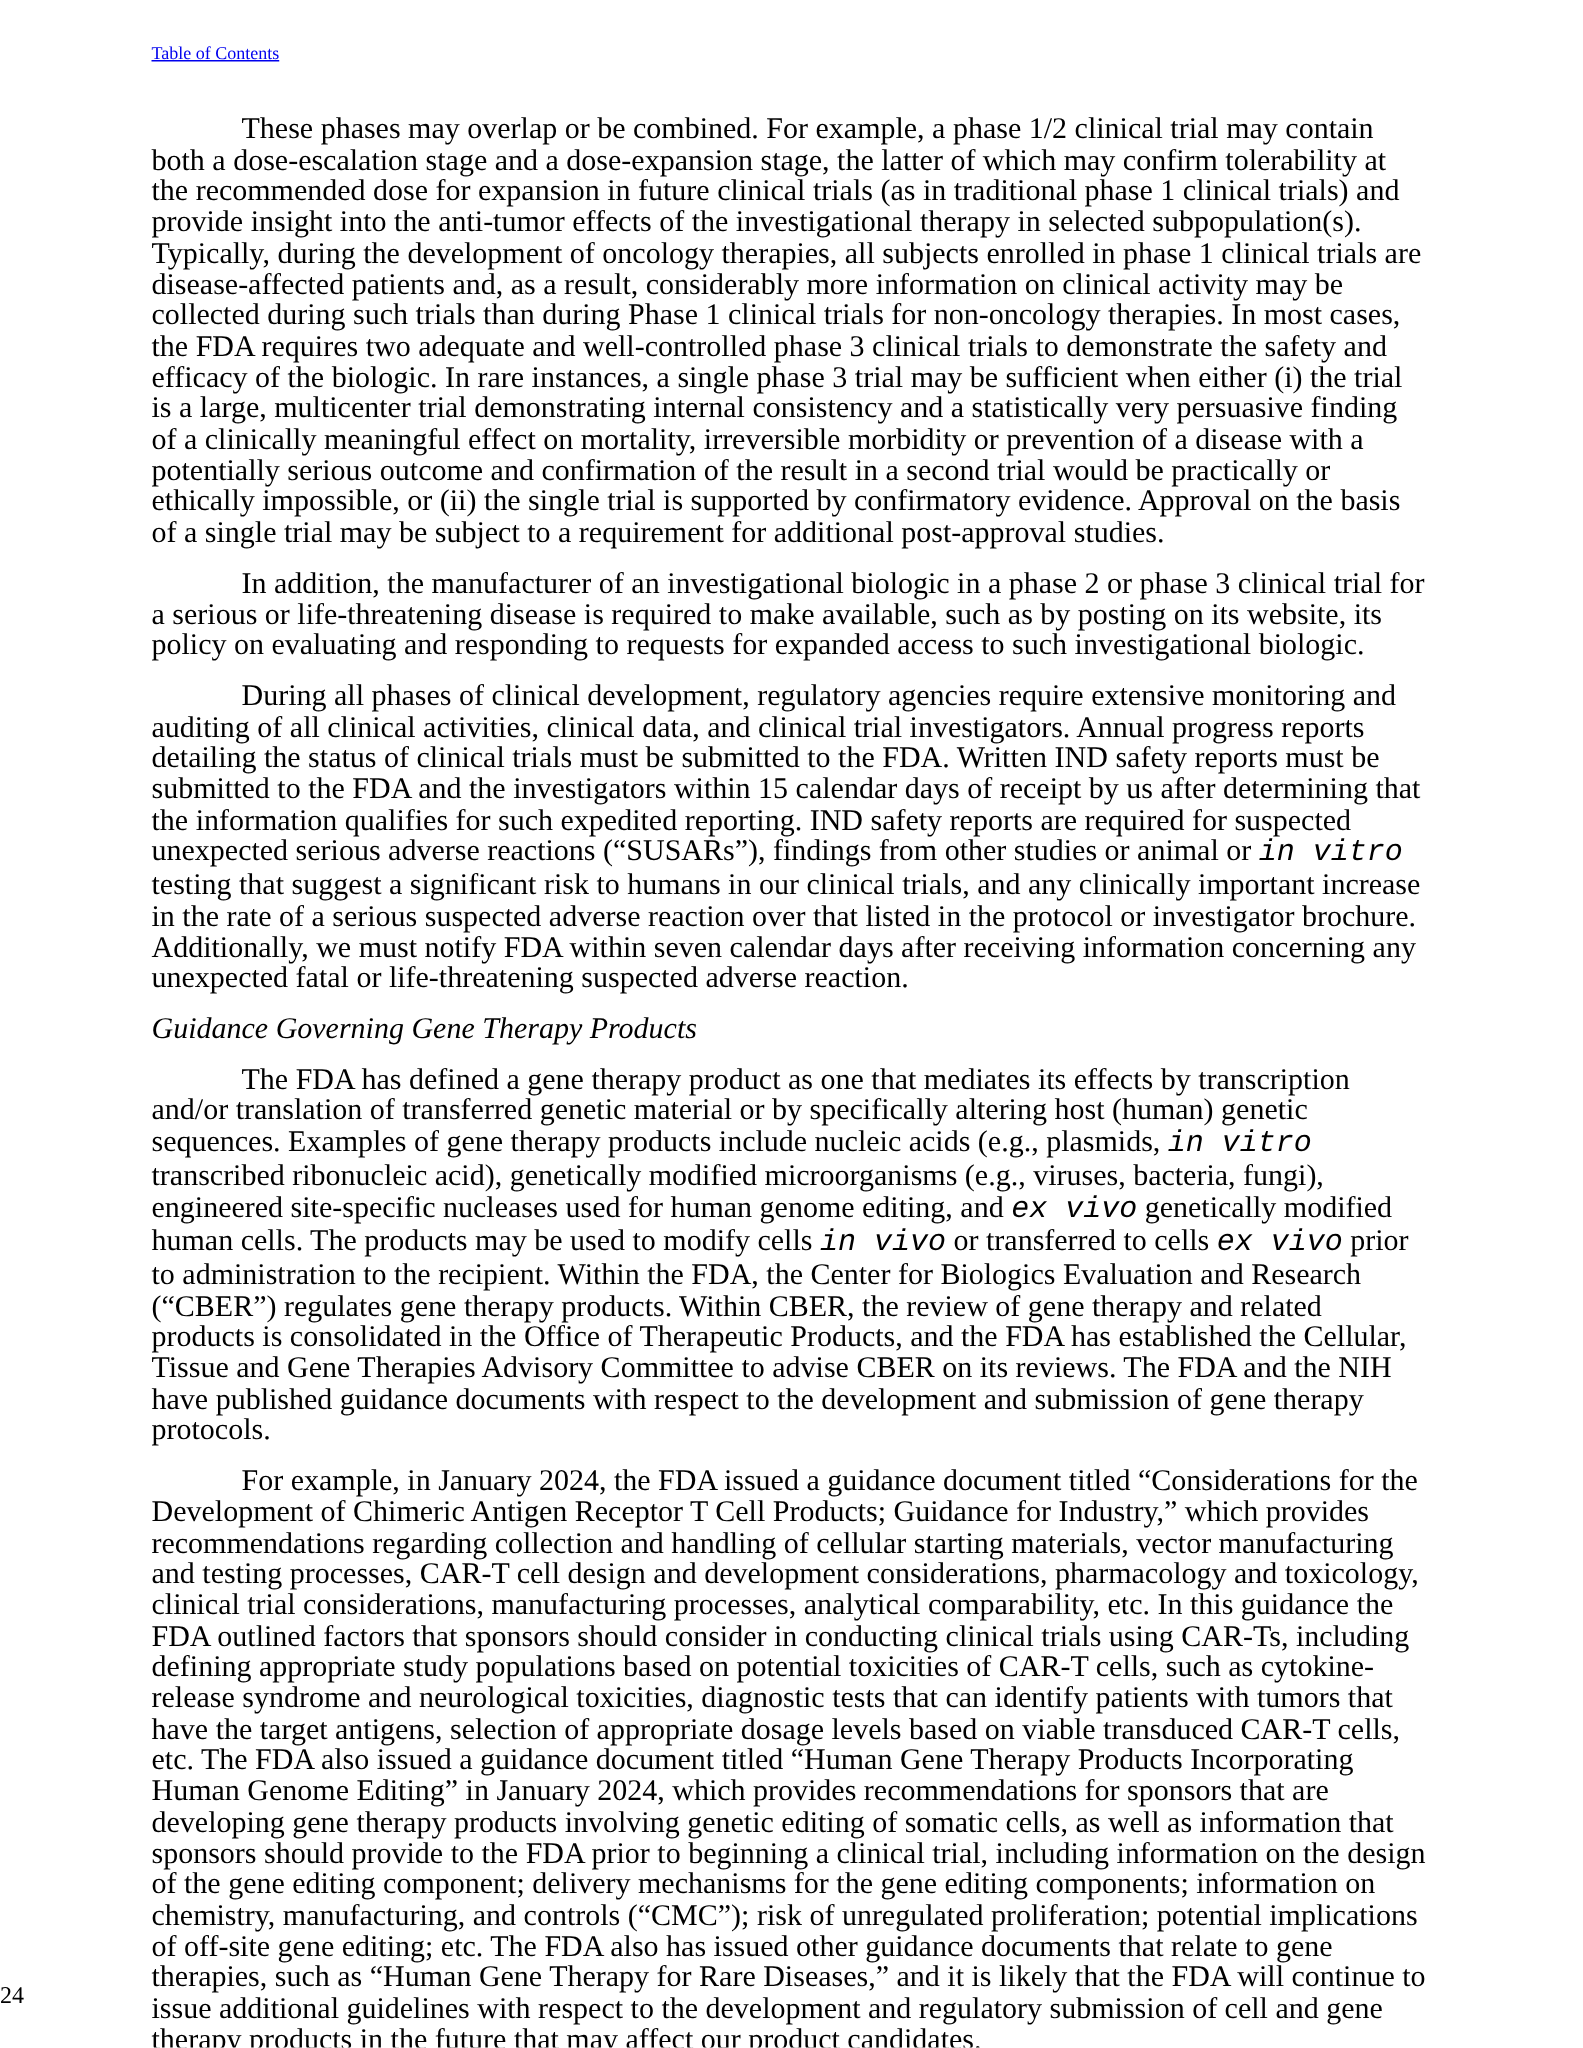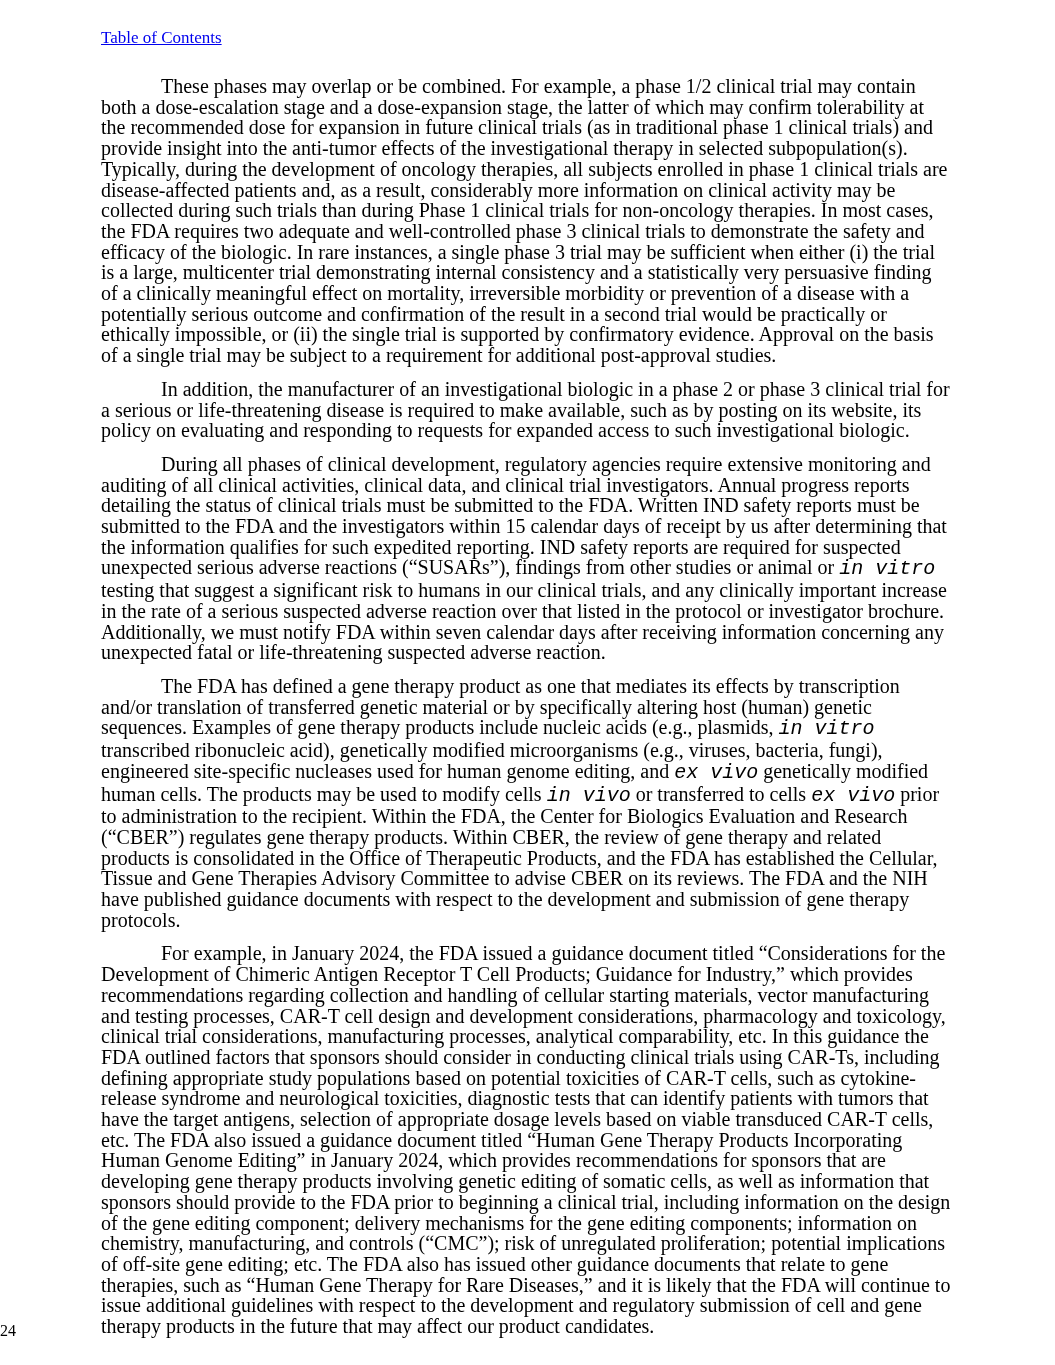--- a/index.html
+++ b/index.html
@@ -3,21 +3,21 @@
 <meta charset="utf-8">
 <style>
   html, body { margin: 0; padding: 0; background: #ffffff; }
   body {
     width: 1055px; height: 1365px; position: relative; overflow: hidden;
     font-family: "Liberation Serif", "DejaVu Serif", serif;
     color: #000000;
   }
   .toc-link {
     position: absolute; left: 101px; top: 28px;
-    font-size: 17px; color: #0000ee; text-decoration: underline; cursor: pointer;
+    font-size: 12px; color: #0000ee; text-decoration: underline; cursor: pointer;
   }
   .content {
     position: absolute; left: 101px; top: 76px; width: 852px;
   }
   p {
     margin: 0 0 13px 0;
     font-size: 20px; line-height: 20.7px;
     text-align: left;
   }
   p.indent { text-indent: 60px; }
@@ -33,19 +33,20 @@
 
 <a class="toc-link">Table of Contents</a>
 
 <div class="content">
   <p class="indent">These phases may overlap or be combined. For example, a phase 1/2 clinical trial may contain both a dose-escalation stage and a dose-expansion stage, the latter of which may confirm tolerability at the recommended dose for expansion in future clinical trials (as in traditional phase 1 clinical trials) and provide insight into the anti-tumor effects of the investigational therapy in selected subpopulation(s). Typically, during the development of oncology therapies, all subjects enrolled in phase 1 clinical trials are disease-affected patients and, as a result, considerably more information on clinical activity may be collected during such trials than during Phase 1 clinical trials for non-oncology therapies. In most cases, the FDA requires two adequate and well-controlled phase 3 clinical trials to demonstrate the safety and efficacy of the biologic. In rare instances, a single phase 3 trial may be sufficient when either (i) the trial is a large, multicenter trial demonstrating internal consistency and a statistically very persuasive finding of a clinically meaningful effect on mortality, irreversible morbidity or prevention of a disease with a potentially serious outcome and confirmation of the result in a second trial would be practically or ethically impossible, or (ii) the single trial is supported by confirmatory evidence. Approval on the basis of a single trial may be subject to a requirement for additional post-approval studies.</p>
 
   <p class="indent">In addition, the manufacturer of an investigational biologic in a phase 2 or phase 3 clinical trial for a serious or life-threatening disease is required to make available, such as by posting on its website, its policy on evaluating and responding to requests for expanded access to such investigational biologic.</p>
 
   <p class="indent"><span>During all phases of clinical development, regulatory agencies require extensive monitoring and auditing of all clinical activities, clinical data, and clinical trial investigators. Annual progress reports detailing the status of clinical trials must be submitted to the FDA. Written IND safety reports must be submitted to the FDA and the investigators within 15 calendar days of receipt by us after determining that the information qualifies for such expedited reporting. IND safety reports are required for suspected unexpected serious adverse reactions (“SUSARs”), findings from other studies or animal or </span><em>in vitro</em><span> testing that suggest a significant risk to humans in our clinical trials, and any clinically important increase in the rate of a serious suspected adverse reaction over that listed in the protocol or investigator brochure. Additionally, we must notify FDA within seven calendar days after receiving information concerning any unexpected fatal or life-threatening suspected adverse reaction.</span></p>
 
+  <p class="heading">Guidance Governing Gene Therapy Products</p>
 
   <p class="indent"><span>The FDA has defined a gene therapy product as one that mediates its effects by transcription and/or translation of transferred genetic material or by specifically altering host (human) genetic sequences. Examples of gene therapy products include nucleic acids (e.g., plasmids, </span><em>in vitro</em><span> transcribed ribonucleic acid), genetically modified microorganisms (e.g., viruses, bacteria, fungi), engineered site-specific nucleases used for human genome editing, and </span><em>ex vivo</em><span> genetically modified human cells. The products may be used to modify cells </span><em>in vivo</em><span> or transferred to cells </span><em>ex vivo</em><span> prior to administration to the recipient. Within the FDA, the Center for Biologics Evaluation and Research (“CBER”) regulates gene therapy products. Within CBER, the review of gene therapy and related products is consolidated in the Office of Therapeutic Products, and the FDA has established the Cellular, Tissue and Gene Therapies Advisory Committee to advise CBER on its reviews. The FDA and the NIH have published guidance documents with respect to the development and submission of gene therapy protocols.</span></p>
 
   <p class="indent">For example, in January 2024, the FDA issued a guidance document titled “Considerations for the Development of Chimeric Antigen Receptor T Cell Products; Guidance for Industry,” which provides recommendations regarding collection and handling of cellular starting materials, vector manufacturing and testing processes, CAR-T cell design and development considerations, pharmacology and toxicology, clinical trial considerations, manufacturing processes, analytical comparability, etc. In this guidance the FDA outlined factors that sponsors should consider in conducting clinical trials using CAR-Ts, including defining appropriate study populations based on potential toxicities of CAR-T cells, such as cytokine-release syndrome and neurological toxicities, diagnostic tests that can identify patients with tumors that have the target antigens, selection of appropriate dosage levels based on viable transduced CAR-T cells, etc. The FDA also issued a guidance document titled “Human Gene Therapy Products Incorporating Human Genome Editing” in January 2024, which provides recommendations for sponsors that are developing gene therapy products involving genetic editing of somatic cells, as well as information that sponsors should provide to the FDA prior to beginning a clinical trial, including information on the design of the gene editing component; delivery mechanisms for the gene editing components; information on chemistry, manufacturing, and controls (“CMC”); risk of unregulated proliferation; potential implications of off-site gene editing; etc. The FDA also has issued other guidance documents that relate to gene therapies, such as “Human Gene Therapy for Rare Diseases,” and it is likely that the FDA will continue to issue additional guidelines with respect to the development and regulatory submission of cell and gene therapy products in the future that may affect our product candidates.</p>
 </div>
 
 <div class="page-number">24</div>
 
 </body></html>

